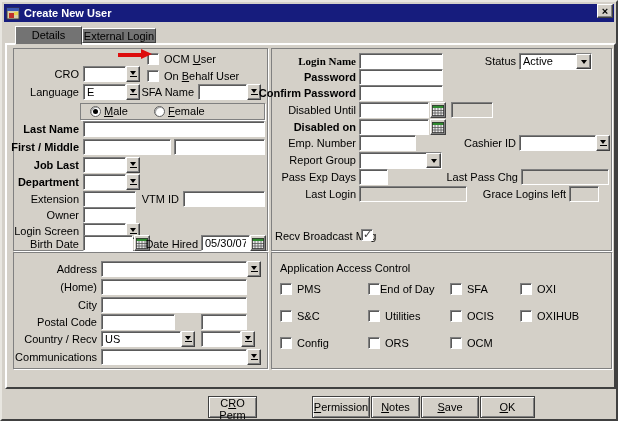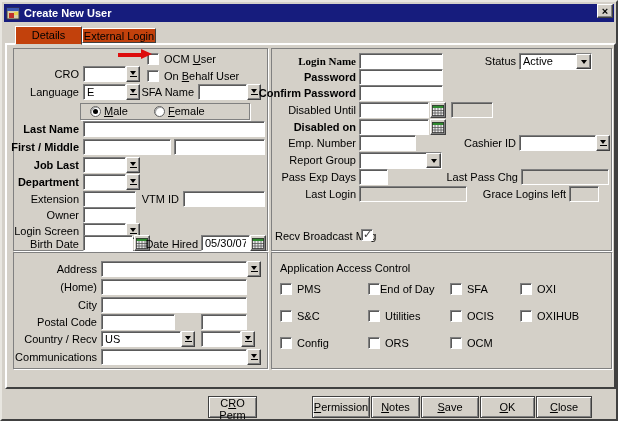--- a/index.html
+++ b/index.html
@@ -12,21 +12,21 @@
   
   .titlebar { position:absolute; left:2px; top:2px; right:2px; height:18px; background:#161c7d;
               display:flex; align-items:center; padding:0 2px; }
   .titlebar .ttl { color:#fff; font-weight:bold; font-size:11px; margin-left:4px; white-space:nowrap; }
   .appicon { width:14px; height:14px; display:inline-block; }
   .xbtn { position:absolute; right:3px; top:2px; width:16px; height:14px; background:#d4d0c8;
           border:1px solid; border-color:#fff #404040 #404040 #fff; box-shadow:inset -1px -1px 0 #808080;
           font-size:11px; font-weight:bold; line-height:11px; text-align:center; cursor:default; padding:0; }
 
   
-  .tab { position:absolute; background:#c2410c; border:1px solid; border-color:#fff #404040 #d4d0c8 #fff;
+  .tab { position:absolute; background:#737373; border:1px solid; border-color:#fff #404040 #d4d0c8 #fff;
          text-align:center; font-size:11px; }
   .tab.active { left:13px; top:24px; width:67px; height:19px; line-height:17px; z-index:3; }
   .tab.inactive { left:80px; top:26px; width:74px; height:15px; line-height:14px; z-index:1;
                   border-bottom:1px solid #404040; }
 
   
   .pane { position:absolute; left:3px; top:41px; width:611px; height:346px;
           border:2px solid; border-color:#fff #404040 #404040 #fff; z-index:2; }
   .panel { position:absolute; border:1px solid #808080; box-shadow:1px 1px 0 #fff; }
 
@@ -127,21 +127,21 @@
           <span class="tri"></span>
           <span class="bar"></span>
         </button>
       <span class="lab" style="right:73px;top:36px;">SFA Name</span>
       <input class="tb" style="left: 184px; top: 35px; width: 49px;" value="">
       <button class="lov" style="left:233px;top:35px;">
           <span class="tri"></span>
           <span class="bar"></span>
         </button>
 
-      <div class="radioframe" style="left:66px;top:54px;width:170px;height:17px;">
+      <div class="radioframe" style="left:66px;top:54px;width:185px;height:17px;">
         <span class="rd checked" style="left:9px;top:2px;"></span>
         <span class="lab la" style="left:23px;top:0px;"><u>M</u>ale</span>
         <span class="rd" style="left:73px;top:2px;"></span>
         <span class="lab la" style="left:87px;top:0px;"><u>F</u>emale</span>
       </div>
 
       <span class="lab b" style="right:188px;top:73px;">Last Name</span>
       <input class="tb" style="left: 69px; top: 72px; width: 182px;" value="">
 
       <span class="lab b" style="right:188px;top:91px;">First / Middle</span>
@@ -341,15 +341,14 @@
   <div class="arrow">
       <i class="shaft"></i>
       <i class="head"></i>
     </div>
 
   <button class="btn" style="left:206px;width:49px;">C<u>R</u>O Perm</button>
   <button class="btn" style="left:310px;width:58px;"><u>P</u>ermission</button>
   <button class="btn" style="left:369px;width:49px;"><u>N</u>otes</button>
   <button class="btn" style="left:419px;width:58px;"><u>S</u>ave</button>
   <button class="btn" style="left:478px;width:55px;"><u>O</u>K</button>
-  <button class="btn" style="left:534px;width:56px;"><u>C</u>lose</button>
 
 </div>
 
 </body></html>

